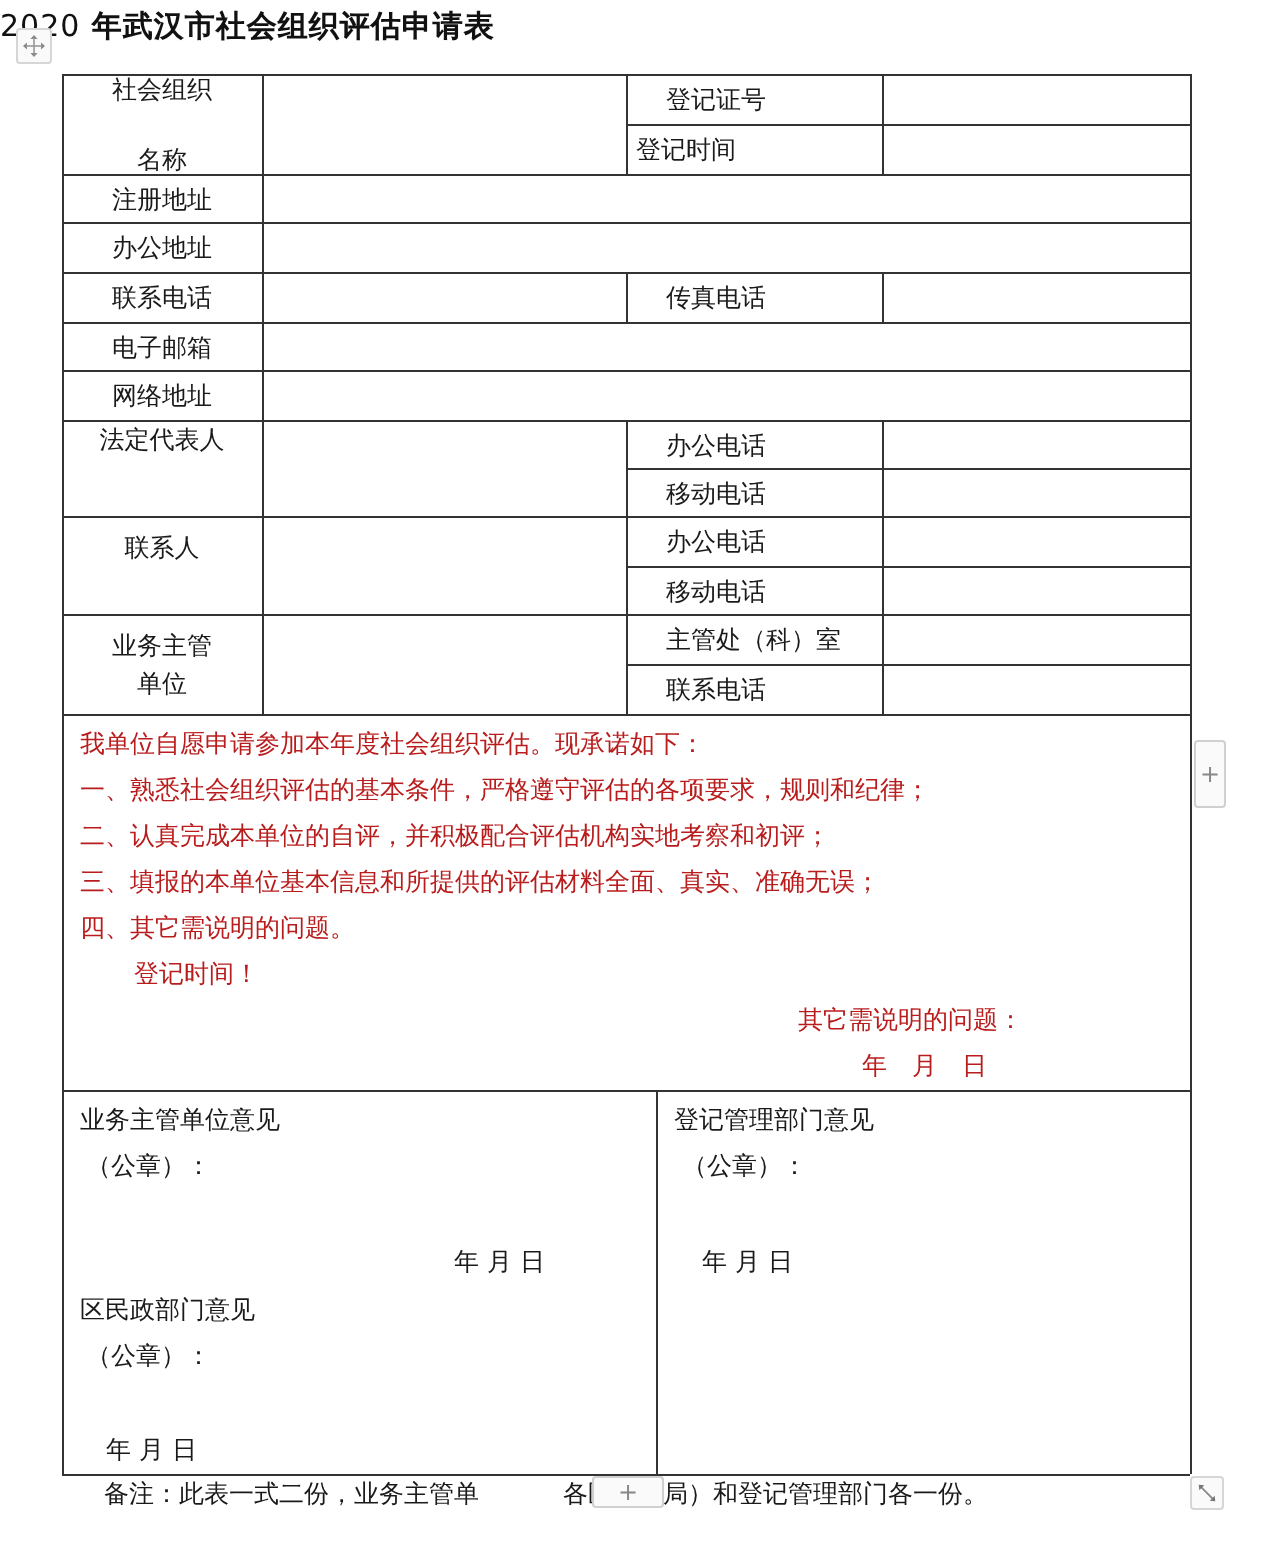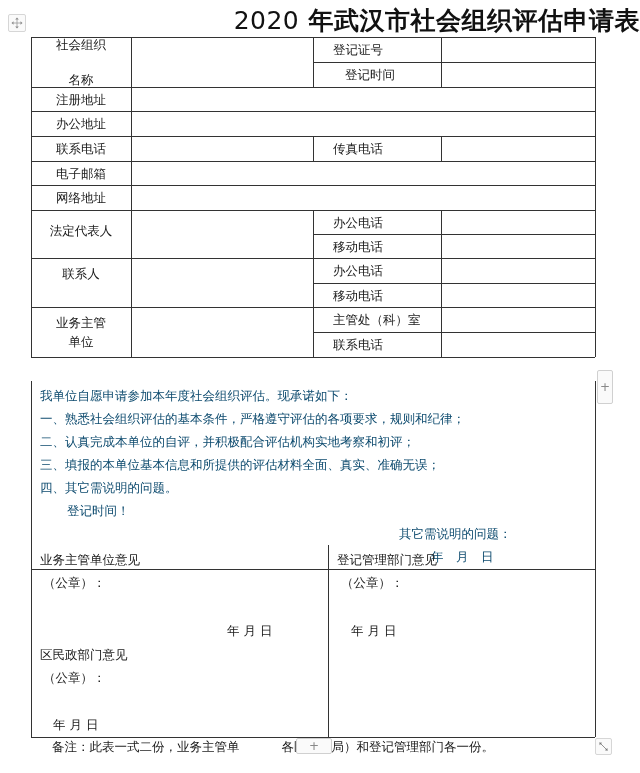--- a/index.html
+++ b/index.html
@@ -2,48 +2,48 @@
 <html><head>
 <meta charset="utf-8">
 <style>
   html, body { margin: 0; padding: 0; }
   body {
     width: 640px; height: 773px; position: relative; overflow: hidden;
     background: #ffffff; color: #111;
     font-family: "DejaVu Sans", "Liberation Sans", sans-serif;
   }
   .title {
-    position: absolute; left: 0; top: 4px; width: 640px; text-align: right;
-    font-size: 25px; font-weight: bold; letter-spacing: 0.5px; color: #111;
+    position: absolute; left: 0; top: 4px; width: 640px; text-align: left;
+    font-size: 15px; font-weight: bold; letter-spacing: 0.5px; color: #111;
   }
   .title .yr { font-weight: normal; }
   .move-handle {
     position: absolute; left: 8px; top: 14px; width: 16px; height: 16px;
     border: 1px solid #d6d6d6; border-radius: 2px; background: #fafafa;
     display: flex; align-items: center; justify-content: center;
   }
   .move-handle svg { width: 12px; height: 12px; }
   .tbl { position: absolute; left: 31px; top: 37px; width: 564px; }
   .grid {
     position: absolute; left: 0; top: 0; width: 564px; height: 320px;
   }
   .hl { position: absolute; height: 0; border-top: 1.5px solid #333; }
   .vl { position: absolute; width: 0; border-left: 1.5px solid #333; }
   .cell {
     position: absolute; font-size: 12.5px; line-height: 1.2; color: #1a1a1a;
     display: flex; align-items: center; justify-content: center; 
     box-sizing: border-box;
   }
   .cell.left { justify-content: flex-start; padding-left: 20px; }
-  .cell.top { align-items: flex-start; padding-top: 13px; }
+  .cell.top { align-items: flex-start; padding-top: 2px; }
   .cell.twoline { flex-direction: column; }
   .input { background: transparent; cursor: text; }
   .pledge {
     position: absolute; left: 31px; top: 357px; width: 564px; height: 188px;
-    font-size: 12.5px; color: #0c4a6e; margin-top: 24px;
+    font-size: 12.5px; color: #b91c1c;
   }
   .pledge .ln { position: absolute; left: 9px; white-space: nowrap; }
   .bottom { position: absolute; left: 31px; top: 545px; width: 564px; height: 192px; font-size: 12.5px; color:#1a1a1a; }
   .bottom .t { position: absolute; white-space: nowrap; }
   .footnote {
     position: absolute; left: 52px; top: 739px; font-size: 12.5px; color: #1a1a1a; white-space: nowrap;
   }
   .add-btn {
     position: absolute; background: #fafafa; border: 1px solid #d0d0d0; border-radius: 2px;
     color: #888; font-size: 12px; display: flex; align-items: center; justify-content: center;
@@ -96,21 +96,21 @@
     <div class="vl" style="left:564px;top:0;height:320px"></div>
   </div>
 
   <div class="cell twoline" style="left:0;top:0;width:100px;height:50px">
     <span>社会组织</span>
     <span style="margin-top:20px">名称</span>
   </div>
   <div class="cell input" style="left:100px;top:0;width:182px;height:50px"></div>
   <div class="cell left" style="left:282px;top:0;width:128px;height:25px">登记证号</div>
   <div class="cell input" style="left:410px;top:0;width:154px;height:25px"></div>
-  <div class="cell left" style="left:294px;top:25px;width:128px;height:25px">登记时间</div>
+  <div class="cell left" style="left:267px;top:25px;width:128px;height:25px">登记时间</div>
   <div class="cell input" style="left:410px;top:25px;width:154px;height:25px"></div>
 
   <div class="cell" style="left:0;top:50px;width:100px;height:24px">注册地址</div>
   <div class="cell input" style="left:100px;top:50px;width:464px;height:24px"></div>
 
   <div class="cell" style="left:0;top:74px;width:100px;height:25px">办公地址</div>
   <div class="cell input" style="left:100px;top:74px;width:464px;height:25px"></div>
 
   <div class="cell" style="left:0;top:99px;width:100px;height:25px">联系电话</div>
   <div class="cell input" style="left:100px;top:99px;width:182px;height:25px"></div>

